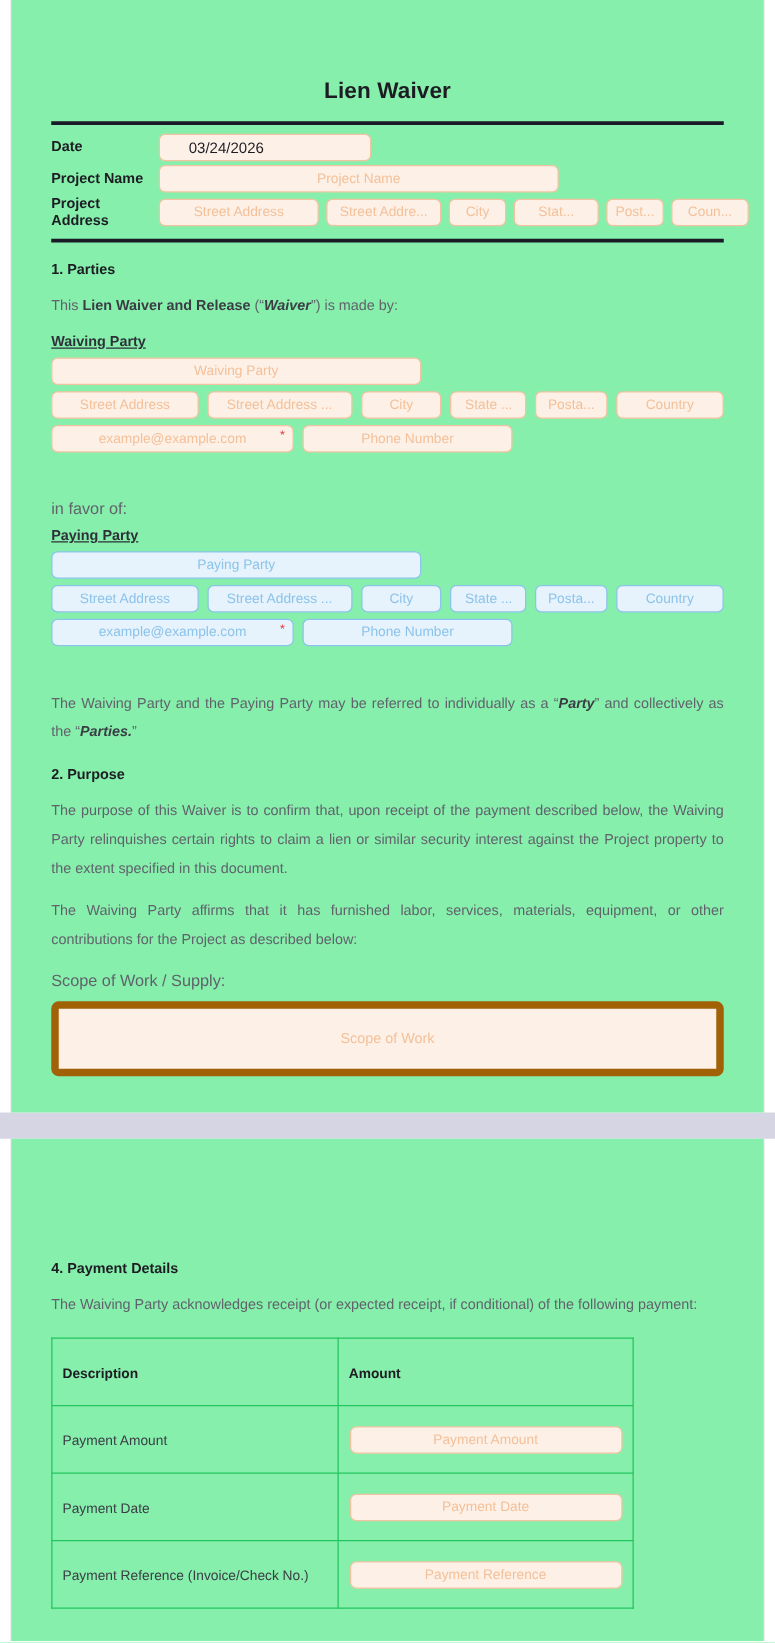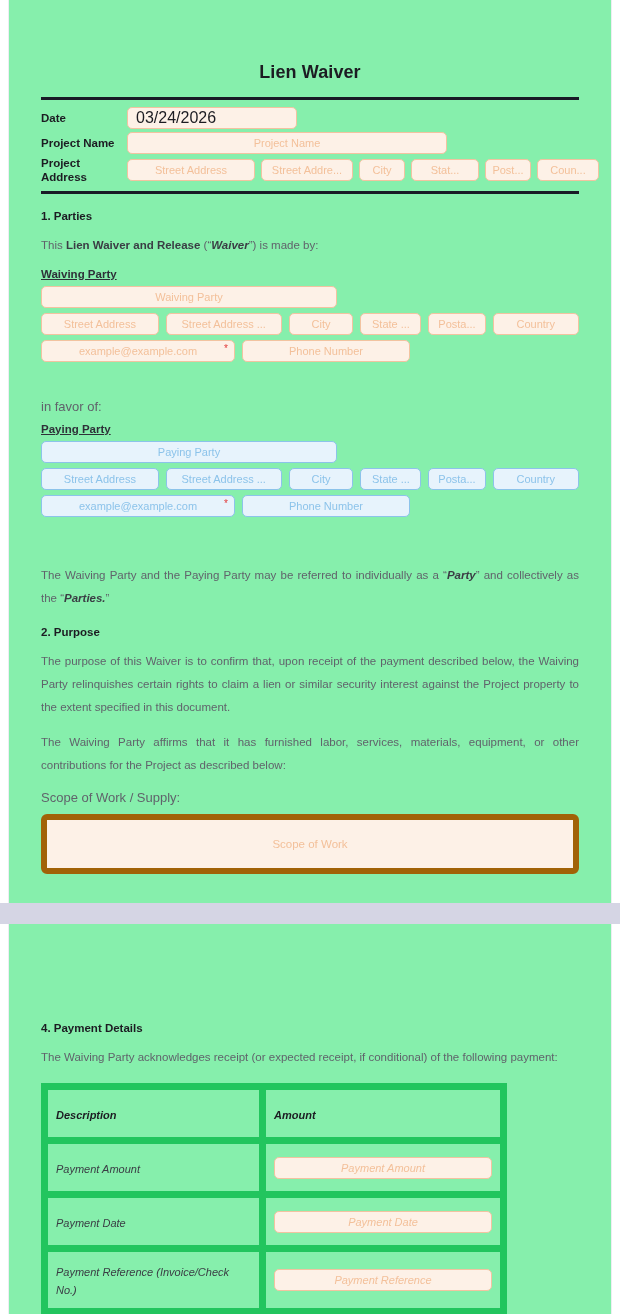--- a/index.html
+++ b/index.html
@@ -80,22 +80,22 @@
     padding: 0 6px;
   }
   .fld.blue {
     border-color: #8cc3ea;
     background: #e7f3fc;
     color: #8cc3ea;
   }
   .fld.filled {
     color: #1c1c22;
     text-align: left;
-    font-size: 16px;
-    padding-left: 8px;
+    font-size: 12px;
+    padding-left: 23px;
   }
   .req {
     position: absolute;
     right: 6px; top: 1px;
     color: #e23a3a;
     font-size: 10px;
     line-height: 14px;
   }
 
   
@@ -112,21 +112,21 @@
   .sec-head {
     font-size: 11.5px;
     font-weight: bold;
     color: #1c1c22;
     margin: 16px 0 12px 0;
   }
   p.body {
     font-size: 11.5px;
     color: #60636b;
     line-height: 23px;
-    margin: 12px 0 11px 0;
+    margin: 0 0 11px 0;
     text-align: justify;
   }
   p.body b { color: #3a3d44; font-weight: bold; }
   p.body i { font-style: italic; }
   .plain { text-align: left; }
 
   .party-head {
     font-size: 11.5px;
     font-weight: bold;
     color: #2e3138;
@@ -170,25 +170,24 @@
   }
 
   
   table.pay {
     border-collapse: collapse;
     width: 466px;
     margin: 14px 0 18px 0;
     border: 1px solid #8b8b95;
   }
   table.pay td {
-    border: 7px solid #22c55e;
+    border: 1px solid #22c55e;
     padding: 10px 8px;
     height: 54px;
     vertical-align: middle;
-    font-style: italic;
   }
   table.pay td.c1 { width: 230px; }
   table.pay td.c2 { width: 236px; }
   .th {
     font-size: 11px;
     font-weight: bold;
     color: #1c1c22;
   }
   .td {
     font-size: 11px;

